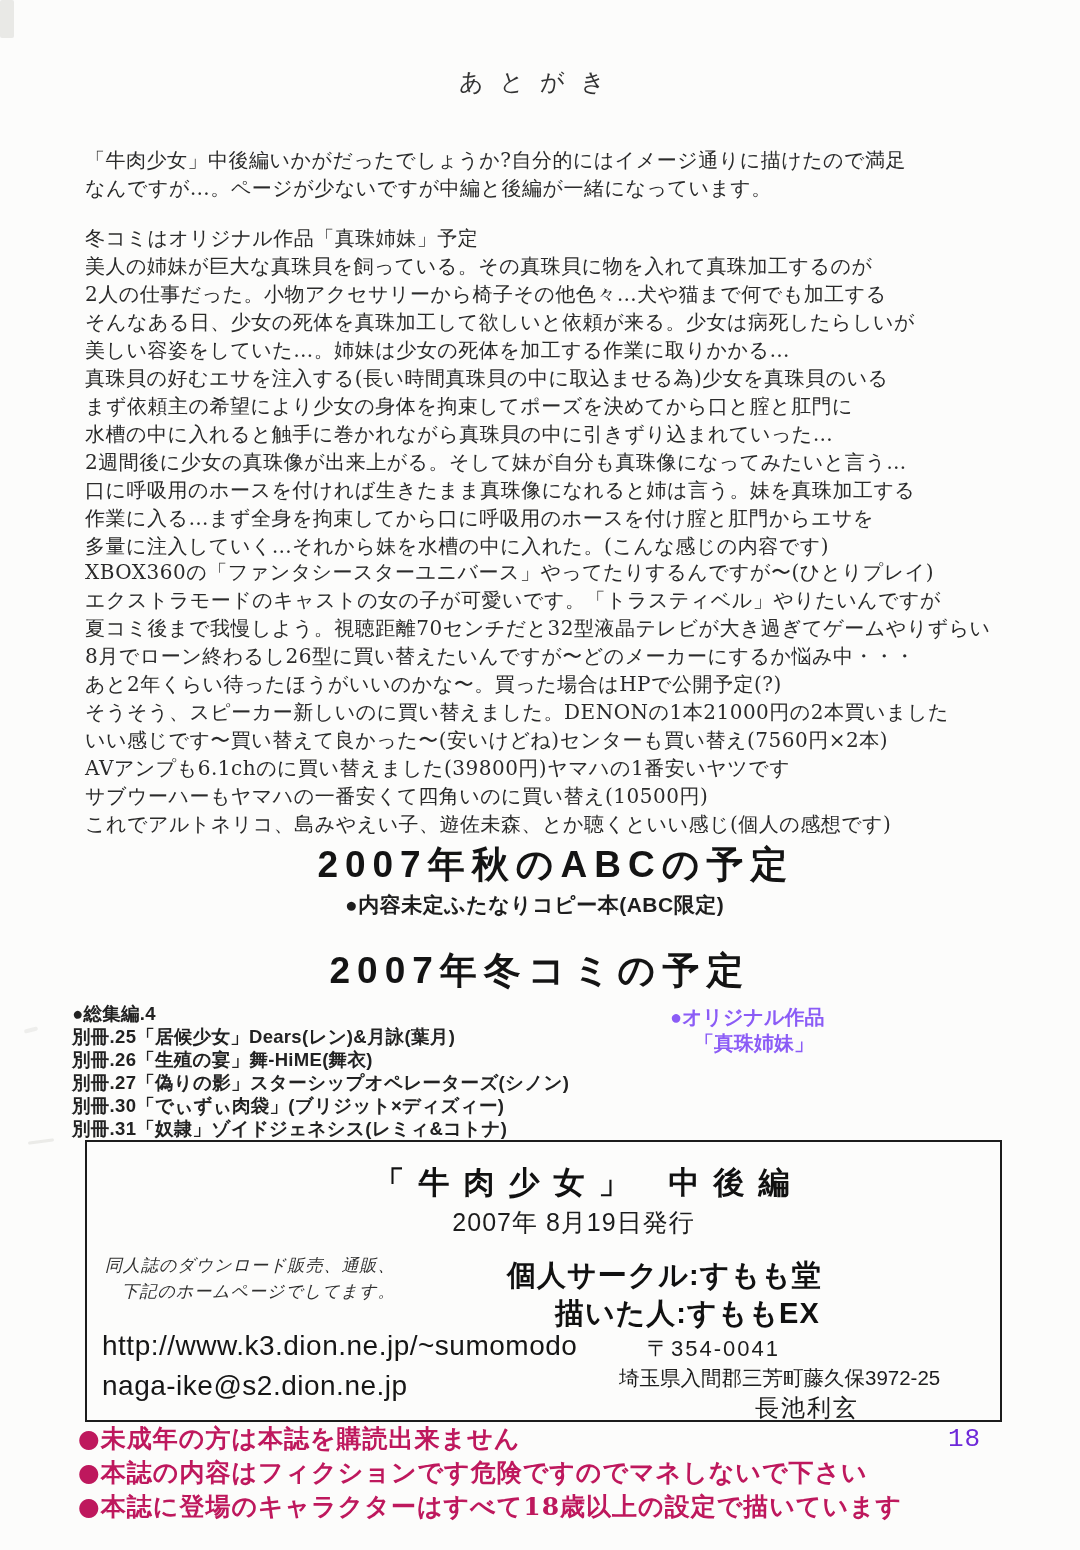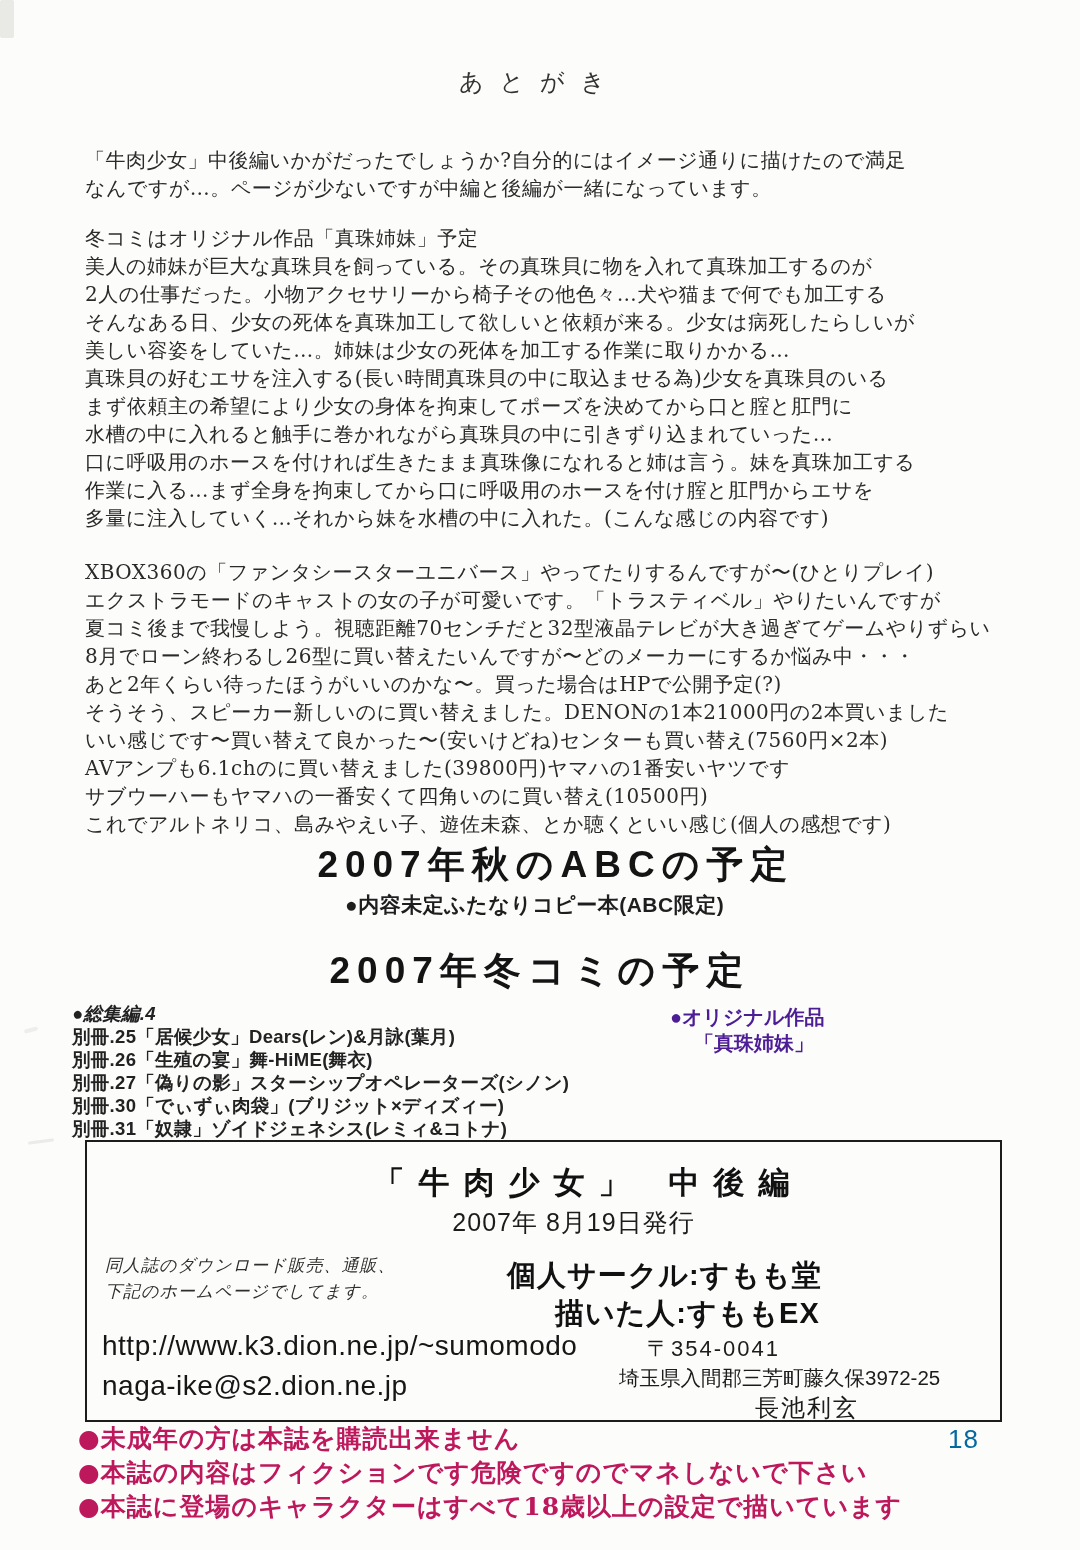--- a/index.html
+++ b/index.html
@@ -33,41 +33,41 @@
   .autumn-item{
     top:891px;left:345px;
     font-family:"Liberation Sans","DejaVu Sans",sans-serif;
     font-weight:700;font-size:21px;letter-spacing:0.5px;color:#1e1e1e;
     white-space:nowrap;
   }
   .winter-list{top:1002px;left:72px;
     font-family:"Liberation Sans","DejaVu Sans",sans-serif;
     font-size:18.5px;font-weight:600;color:#222;}
   .winter-list .wline{height:23px;line-height:23px;white-space:nowrap;letter-spacing:0.3px;}
-  .winter-list .wline:first-child{font-weight:800;font-style:italic;}
+  .winter-list .wline:first-child{font-weight:800;}
   .winter-right{font-family:"Liberation Sans","DejaVu Sans",sans-serif;
-    font-weight:700;font-size:20px;color:#4c1d95;white-space:nowrap;}
+    font-weight:700;font-size:20px;color:#8b5cf6;white-space:nowrap;}
   .wr1{top:1004px;left:670px;}
   .wr2{top:1030px;left:694px;}
   .colophon-box{
     top:1140px;left:85px;width:913px;height:278px;
     border:2.5px solid var(--border);background:transparent;
   }
   .c-title{
     top:20px;left:0;width:100%;text-align:center;padding-left:90px;box-sizing:border-box;
     font-size:31px;font-weight:700;letter-spacing:14px;color:#111;
     font-family:"DejaVu Serif",serif;white-space:nowrap;
   }
   .c-date{
     top:64px;left:0;width:100%;text-align:center;padding-left:60px;box-sizing:border-box;
     font-family:"Liberation Sans","DejaVu Sans",sans-serif;
     font-size:25px;color:#1c1c1c;letter-spacing:1px;white-space:nowrap;
   }
   .c-note{top:110px;left:18px;font-size:17px;font-style:italic;color:#2e2e2e;}
-  .c-note .nline{height:26px;line-height:26px;white-space:nowrap;letter-spacing:1px;}
+  .c-note .nline{height:26px;line-height:26px;white-space:nowrap;letter-spacing:1px;text-align:right;}
   .c-circle,.c-artist{
     font-family:"Liberation Sans","DejaVu Sans",sans-serif;
     font-weight:800;font-size:29px;color:#111;white-space:nowrap;letter-spacing:1px;
   }
   .c-circle{top:114px;left:420px;}
   .c-artist{top:152px;left:468px;}
   .c-url,.c-email{
     font-family:"Liberation Sans","DejaVu Sans",sans-serif;
     font-size:28px;color:#161616;white-space:nowrap;letter-spacing:0.5px;
   }
@@ -75,22 +75,22 @@
   .c-email{top:228px;left:15px;}
   .c-postal{top:192px;left:560px;font-family:"Liberation Sans","DejaVu Sans",sans-serif;
     font-size:22px;color:#1c1c1c;letter-spacing:2px;white-space:nowrap;}
   .c-address{top:222px;left:532px;font-family:"Liberation Sans","DejaVu Sans",sans-serif;
     font-size:20.5px;color:#1c1c1c;white-space:nowrap;}
   .c-name{top:250px;left:668px;font-family:"Liberation Sans","DejaVu Sans",sans-serif;
     font-size:24px;color:#1c1c1c;letter-spacing:2px;white-space:nowrap;}
   .disclaimers{top:1422px;left:78px;font-size:25px;font-weight:700;color:#be185d;
     font-family:"DejaVu Serif",serif;}
   .disclaimers .dline{height:34px;line-height:34px;white-space:nowrap;letter-spacing:1px;}
-  .page-number{top:1424px;left:948px;font-size:26px;color:#0369a1;
-    font-family:Liberation Sans, sans-serif;letter-spacing:1px;}
+  .page-number{top:1424px;left:948px;font-size:26px;color:#6d28d9;
+    font-family:Liberation Mono, monospace;letter-spacing:1px;}
   .speck{background:#d9d9d6;border-radius:2px;}
   .s1{top:0;left:0;width:14px;height:38px;opacity:.55;}
   .s2{top:1140px;left:28px;width:26px;height:3px;opacity:.5;transform:rotate(-8deg);}
   .s3{top:1028px;left:24px;width:14px;height:4px;opacity:.4;transform:rotate(-14deg);}
 </style>
 </head>
 <body>
 
 <div class="abs page-title">あとがき</div>
 
@@ -100,20 +100,21 @@
   </div>
 <div class="abs para" id="p2">
     <div class="bline">冬コミはオリジナル作品「真珠姉妹」予定</div>
     <div class="bline">美人の姉妹が巨大な真珠貝を飼っている。その真珠貝に物を入れて真珠加工するのが</div>
     <div class="bline">2人の仕事だった。小物アクセサリーから椅子その他色々…犬や猫まで何でも加工する</div>
     <div class="bline">そんなある日、少女の死体を真珠加工して欲しいと依頼が来る。少女は病死したらしいが</div>
     <div class="bline">美しい容姿をしていた…。姉妹は少女の死体を加工する作業に取りかかる…</div>
     <div class="bline">真珠貝の好むエサを注入する(長い時間真珠貝の中に取込ませる為)少女を真珠貝のいる</div>
     <div class="bline">まず依頼主の希望により少女の身体を拘束してポーズを決めてから口と腟と肛門に</div>
     <div class="bline">水槽の中に入れると触手に巻かれながら真珠貝の中に引きずり込まれていった…</div>
+    <div class="bline">2週間後に少女の真珠像が出来上がる。そして妹が自分も真珠像になってみたいと言う…</div>
     <div class="bline">口に呼吸用のホースを付ければ生きたまま真珠像になれると姉は言う。妹を真珠加工する</div>
     <div class="bline">作業に入る…まず全身を拘束してから口に呼吸用のホースを付け腟と肛門からエサを</div>
     <div class="bline">多量に注入していく…それから妹を水槽の中に入れた。(こんな感じの内容です)</div>
   </div>
 <div class="abs para" id="p3">
     <div class="bline">XBOX360の「ファンタシースターユニバース」やってたりするんですが〜(ひとりプレイ)</div>
     <div class="bline">エクストラモードのキャストの女の子が可愛いです。「トラスティベル」やりたいんですが</div>
     <div class="bline">夏コミ後まで我慢しよう。視聴距離70センチだと32型液晶テレビが大き過ぎてゲームやりずらい</div>
     <div class="bline">8月でローン終わるし26型に買い替えたいんですが〜どのメーカーにするか悩み中・・・</div>
     <div class="bline">あと2年くらい待ったほうがいいのかな〜。買った場合はHPで公開予定(?)</div>

